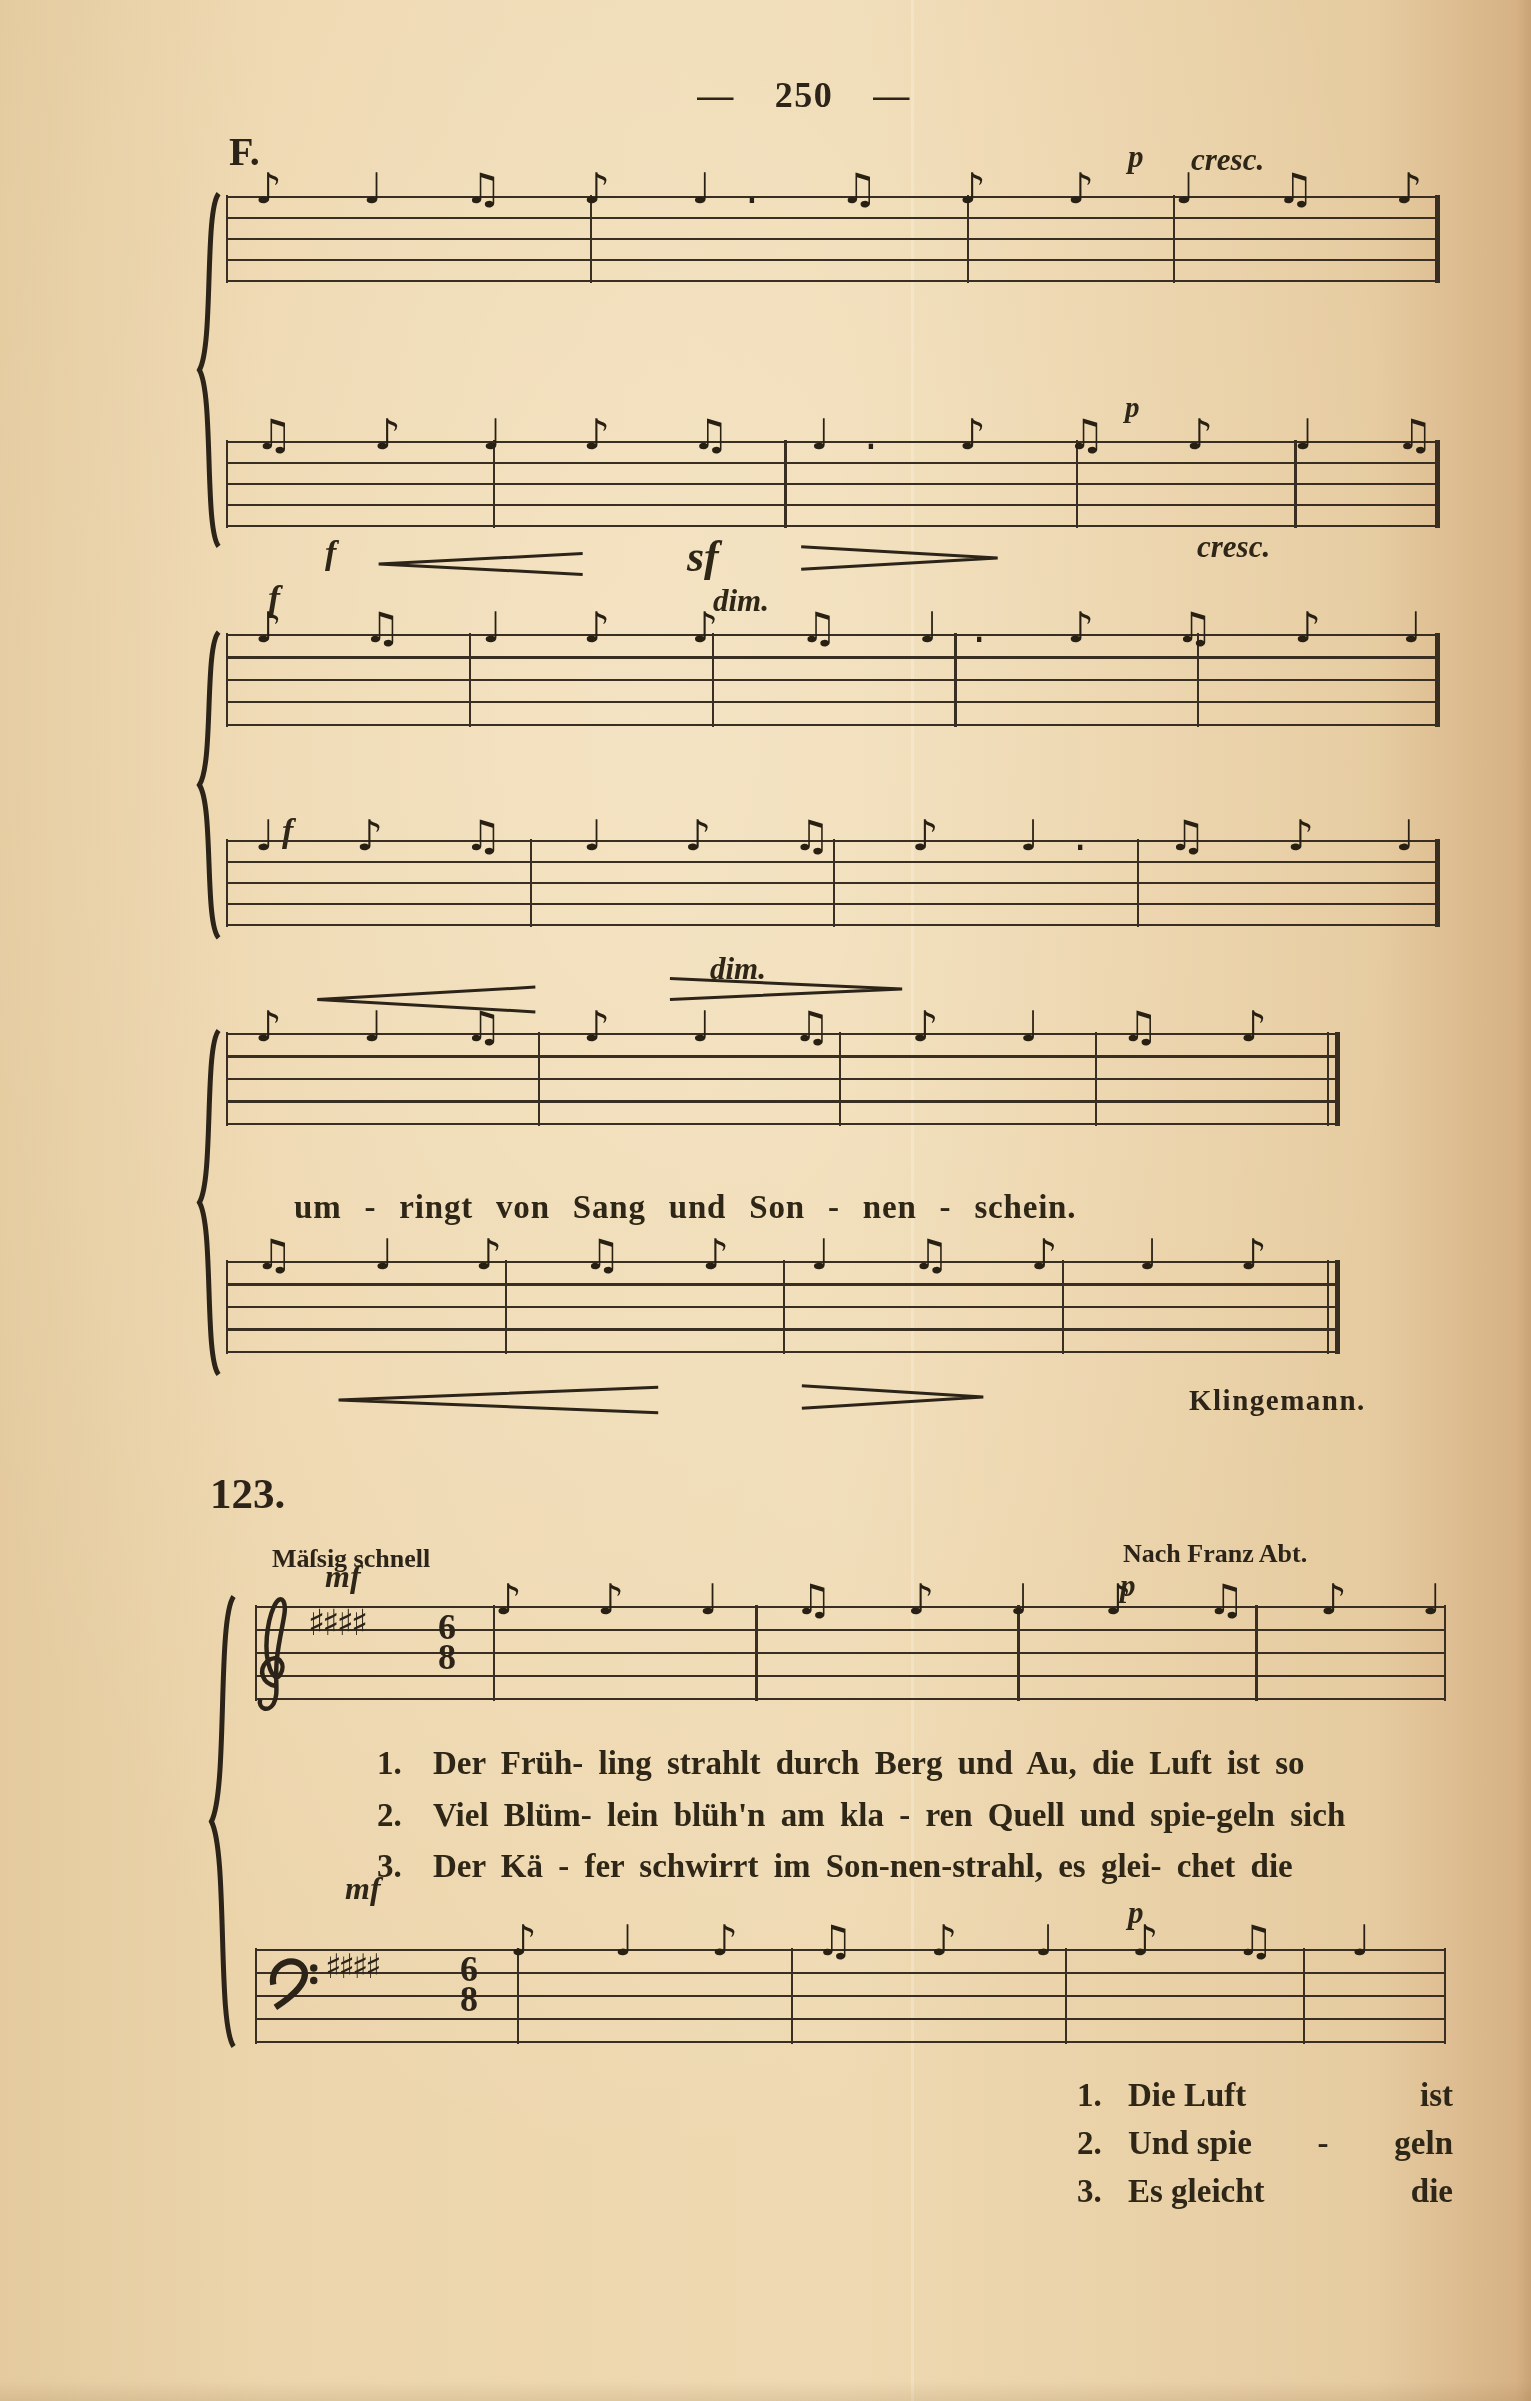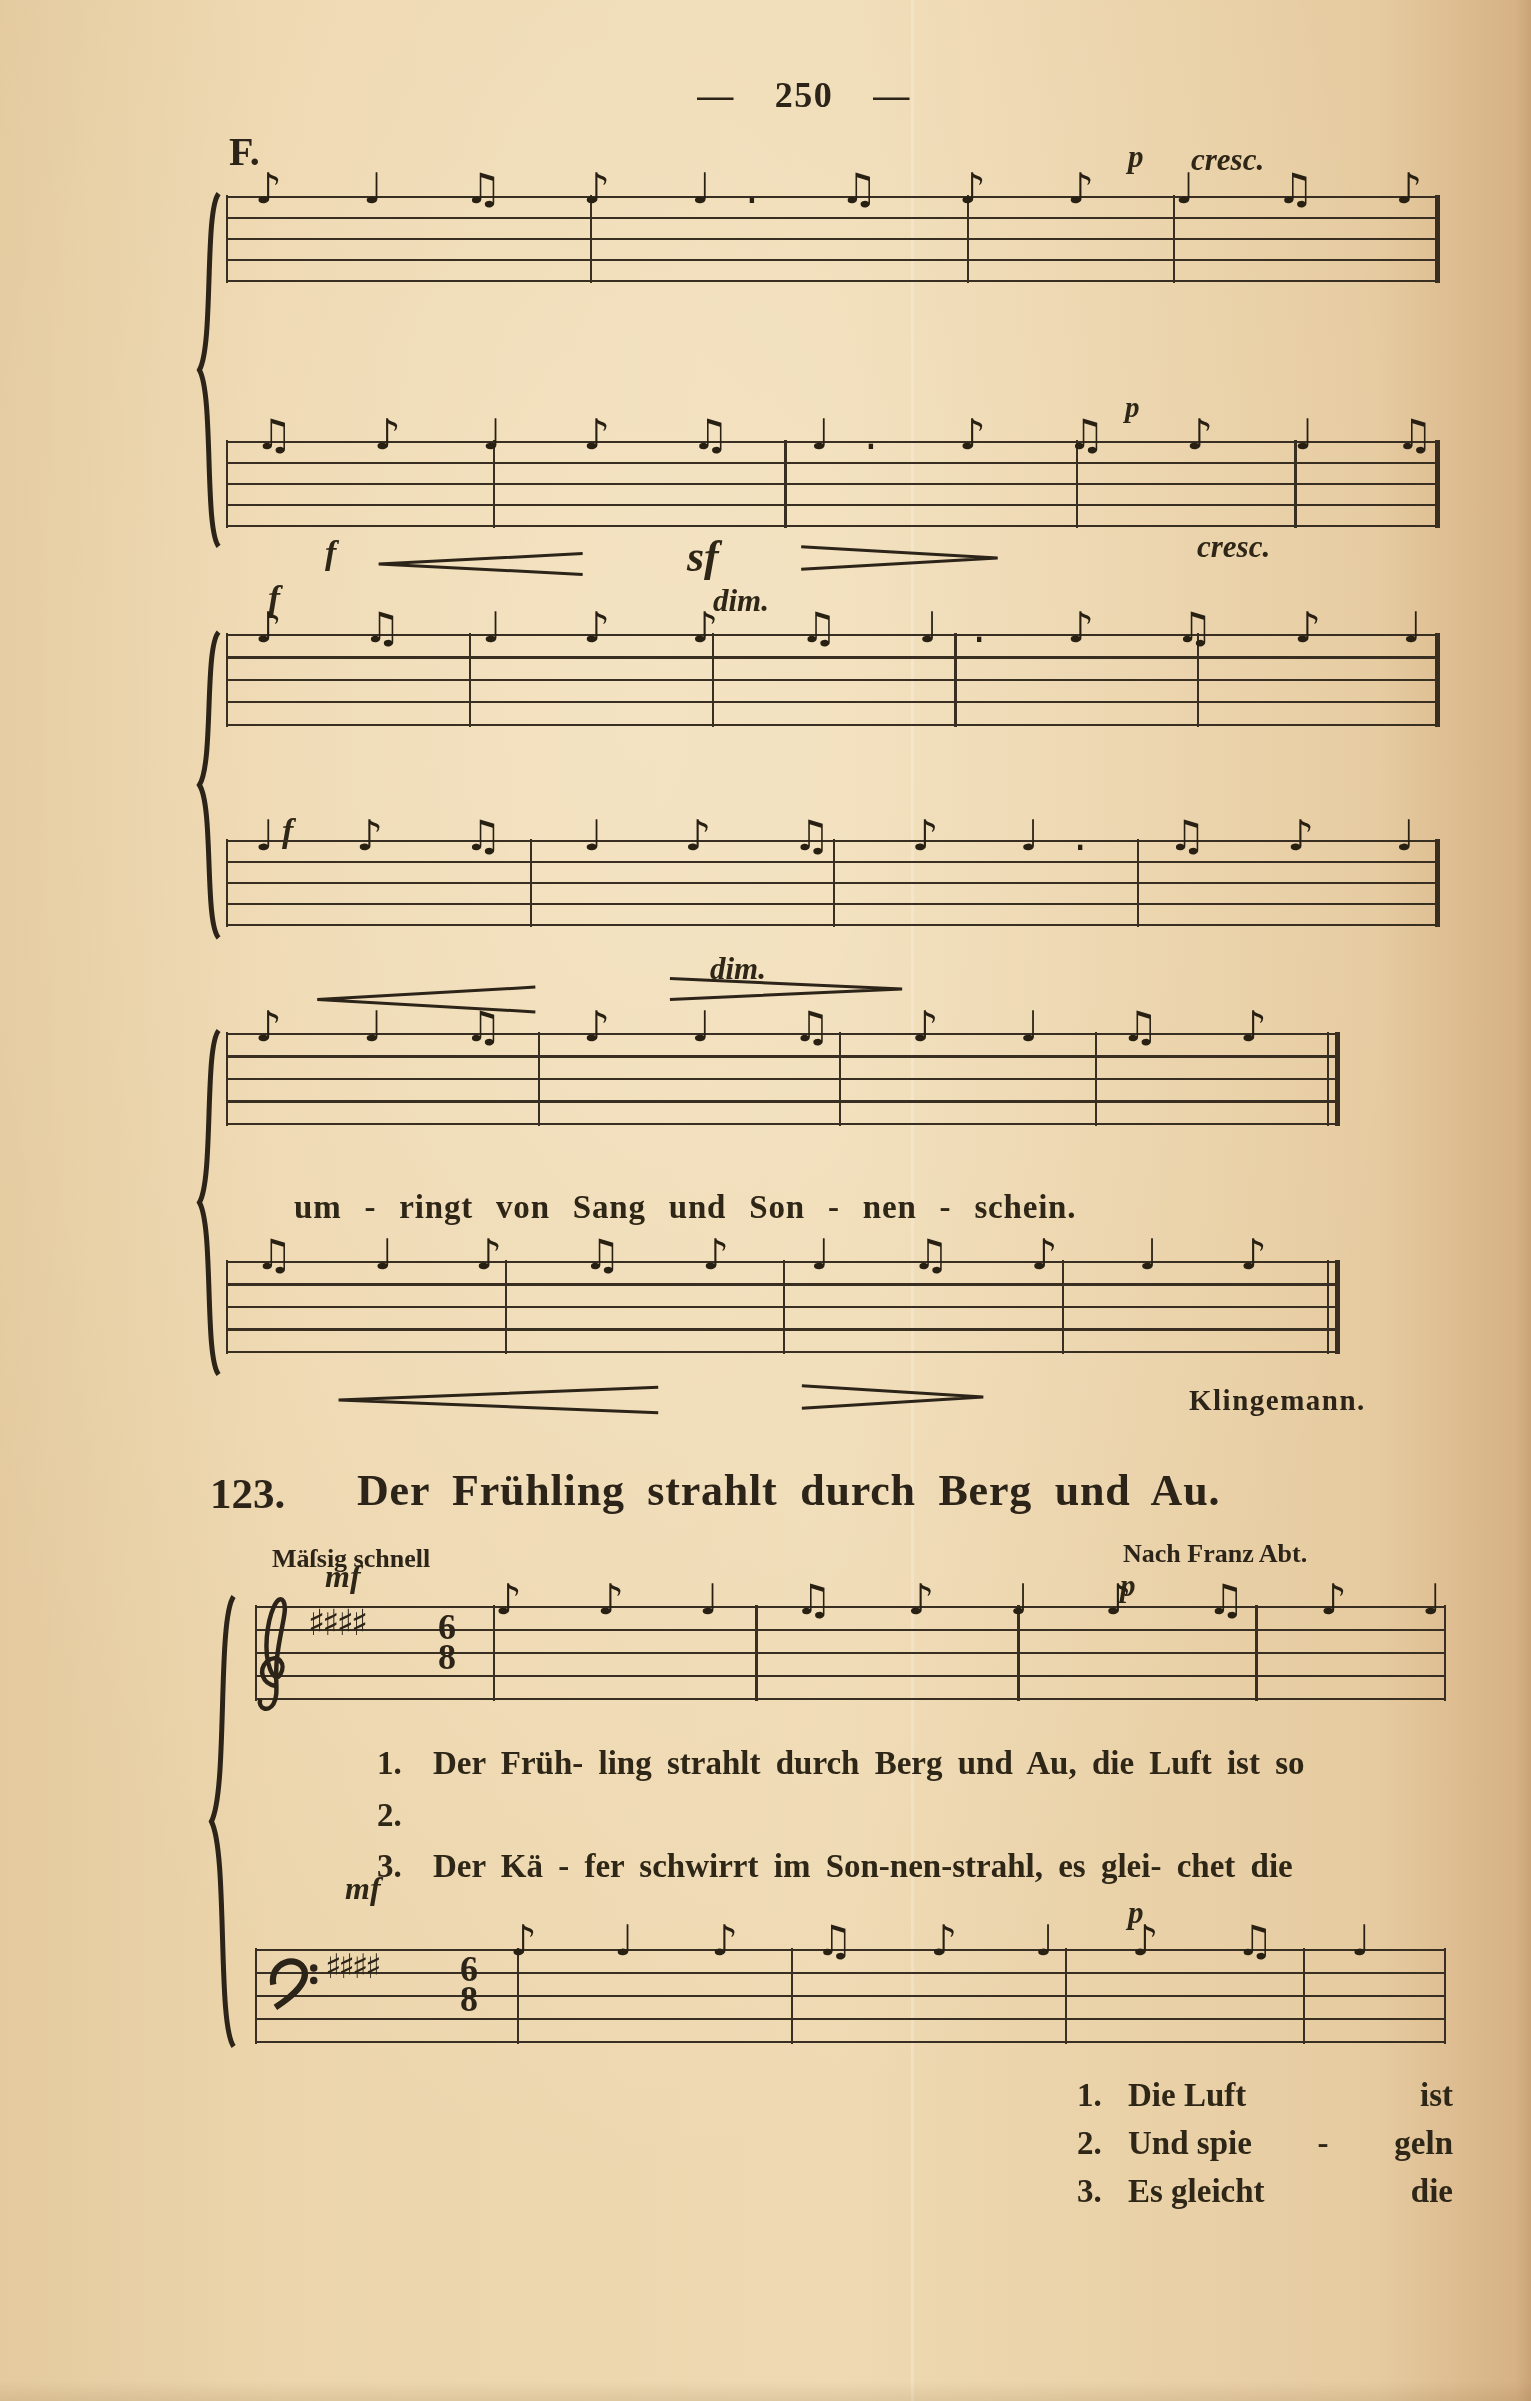--- a/index.html
+++ b/index.html
@@ -170,21 +170,20 @@
       </svg>
   </div>
   <div class="abs hairpin" style="left:798px;top:1383px;width:193px;height:28px;">
     <svg viewBox="0 0 100 30" preserveAspectRatio="none">
         <path d="M2 3 L96 15 L2 27" fill="none" stroke="#2c2418" stroke-width="3" vector-effect="non-scaling-stroke"></path>
       </svg>
   </div>
   <div class="abs composer" style="left:1189px;top:1384px;">Klingemann.</div>
 
   <div class="abs song-num" style="left:210px;top:1469px;">123.</div>
-  <div class="abs song-title" style="left:357px;top:1465px;">Der Frühling strahlt durch Berg und Au.</div>
   <div class="abs tempo" style="left:272px;top:1544px;">Mäſsig schnell</div>
   <div class="abs attrib" style="left:1123px;top:1539px;">Nach Franz Abt.</div>
 
   <div class="abs dyn" style="left:325px;top:1558px;font-size:32px;">mf</div>
   <div class="abs dyn" style="left:1120px;top:1568px;">p</div>
 
   <div class="abs brace" style="left:204px;top:1592px;width:37px;height:459px;">
     <svg viewBox="0 0 40 200" preserveAspectRatio="none">
         <path d="M32 2 C14 12 26 86 8 100 C26 114 14 188 32 198" fill="none" stroke="#2c2418" stroke-width="5" vector-effect="non-scaling-stroke"></path>
       </svg>
@@ -206,20 +205,21 @@
   <div class="sharps" style="left:308px;top:1602px;">♯♯♯♯</div>
   <div class="timesig" style="left:430px;top:1613px;width:34px;">
     <div>6</div>
     <div>8</div>
   </div>
   <div class="notes" style="left:495px;top:1575px;width:944px;letter-spacing:31px;">♪ ♪ ♩ ♫ ♪ ♩ ♪ ♫ ♪ ♩ ♫ ♪</div>
 
   <div class="abs verse-num" style="left:377px;top:1745px;">1.</div>
   <div class="abs verse-text" style="left:433px;top:1745px;">Der Früh- ling strahlt durch Berg und Au, die Luft ist so</div>
   <div class="abs verse-num" style="left:377px;top:1797px;">2.</div>
+  <div class="abs verse-text" style="left:433px;top:1797px;">Viel Blüm- lein blüh'n am kla - ren Quell und spie-geln sich</div>
   <div class="abs verse-num" style="left:377px;top:1848px;">3.</div>
   <div class="abs verse-text" style="left:433px;top:1848px;">Der Kä - fer schwirrt im Son-nen-strahl, es glei- chet die</div>
 
   <div class="abs dyn" style="left:345px;top:1870px;font-size:32px;">mf</div>
   <div class="abs dyn" style="left:1128px;top:1895px;">p</div>
 
   <div class="staff" style="left:255px;top:1949px;width:1191px;--gap:23px;">
     <i class="bar" style="left:0"></i>
     <i class="bar" style="left:22%"></i>
     <i class="bar" style="left:45%"></i>

